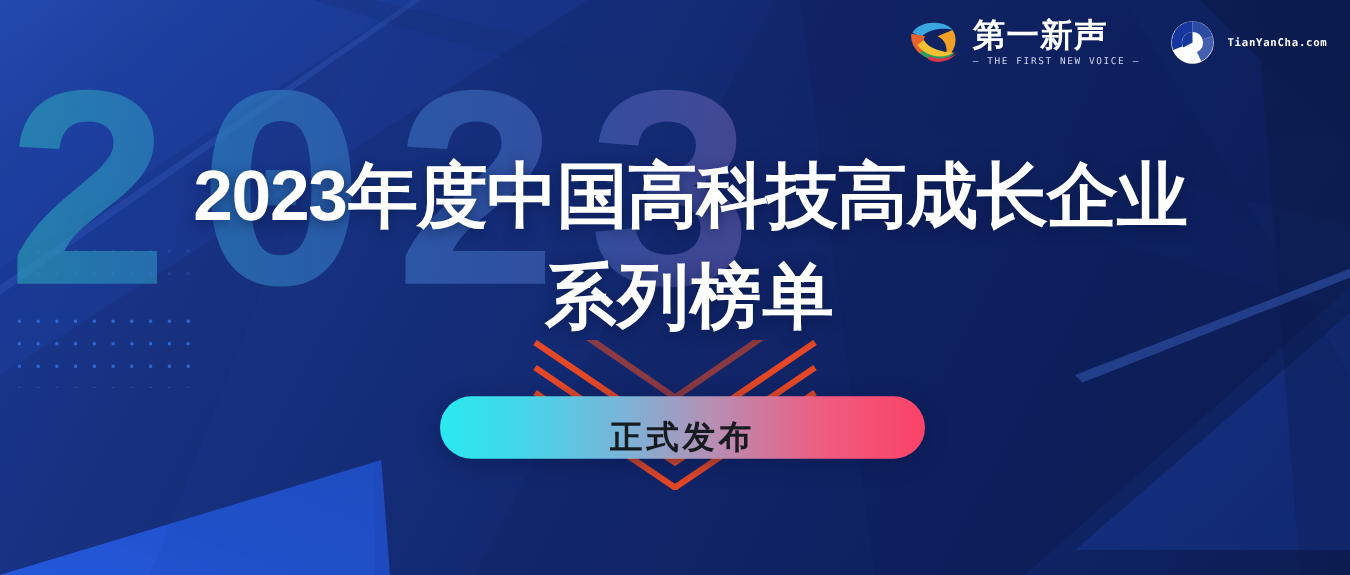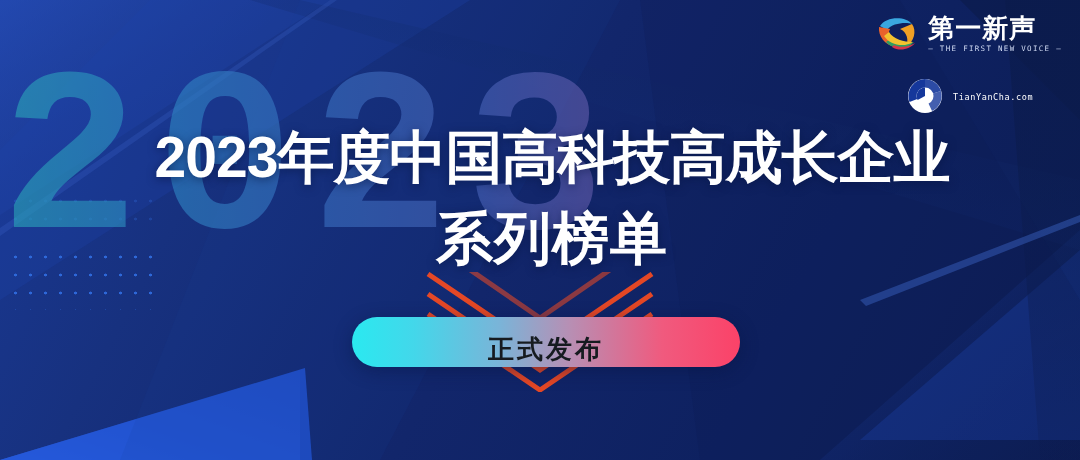--- a/index.html
+++ b/index.html
@@ -137,21 +137,20 @@
   }
 
   
   .logo-bar {
     position: absolute;
     right: 18px;
     top: 14px;
     display: flex;
     align-items: center;
     gap: 22px;
-    flex-direction: column;
   }
   .logo {
     display: flex;
     align-items: center;
     gap: 8px;
   }
   .logo-mark { flex: 0 0 auto; display: block; }
   .logo-text { display: flex; flex-direction: column; justify-content: center; }
   .logo-cn {
     font-size: 26px;
@@ -165,21 +164,21 @@
     font-size: 7.5px;
     color: #cfd9f2;
     letter-spacing: 1.3px;
     white-space: nowrap;
     text-align: left;
     margin-top: 2px;
     font-family: "DejaVu Sans Mono", "Liberation Mono", monospace;
   }
   .logo-en.tyc {
     color: #ffffff;
-    font-weight: 400;
+    font-weight: 700;
     letter-spacing: .6px;
     font-size: 8.5px;
     text-align: right;
   }
   .logo-sup {
     font-size: 8px;
     color: #ffffff;
     vertical-align: super;
     margin-left: 1px;
   }

